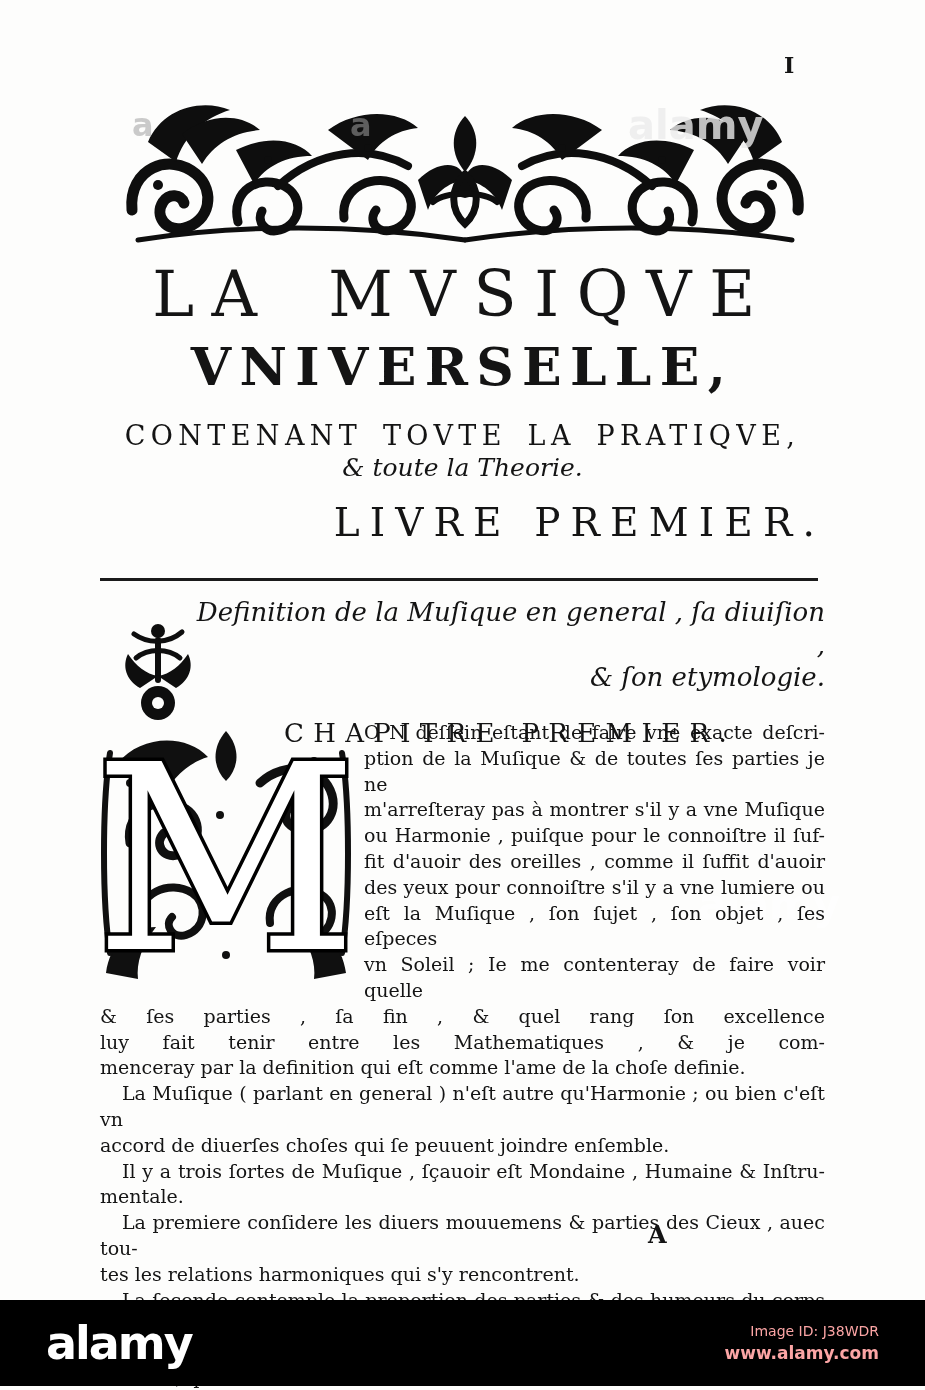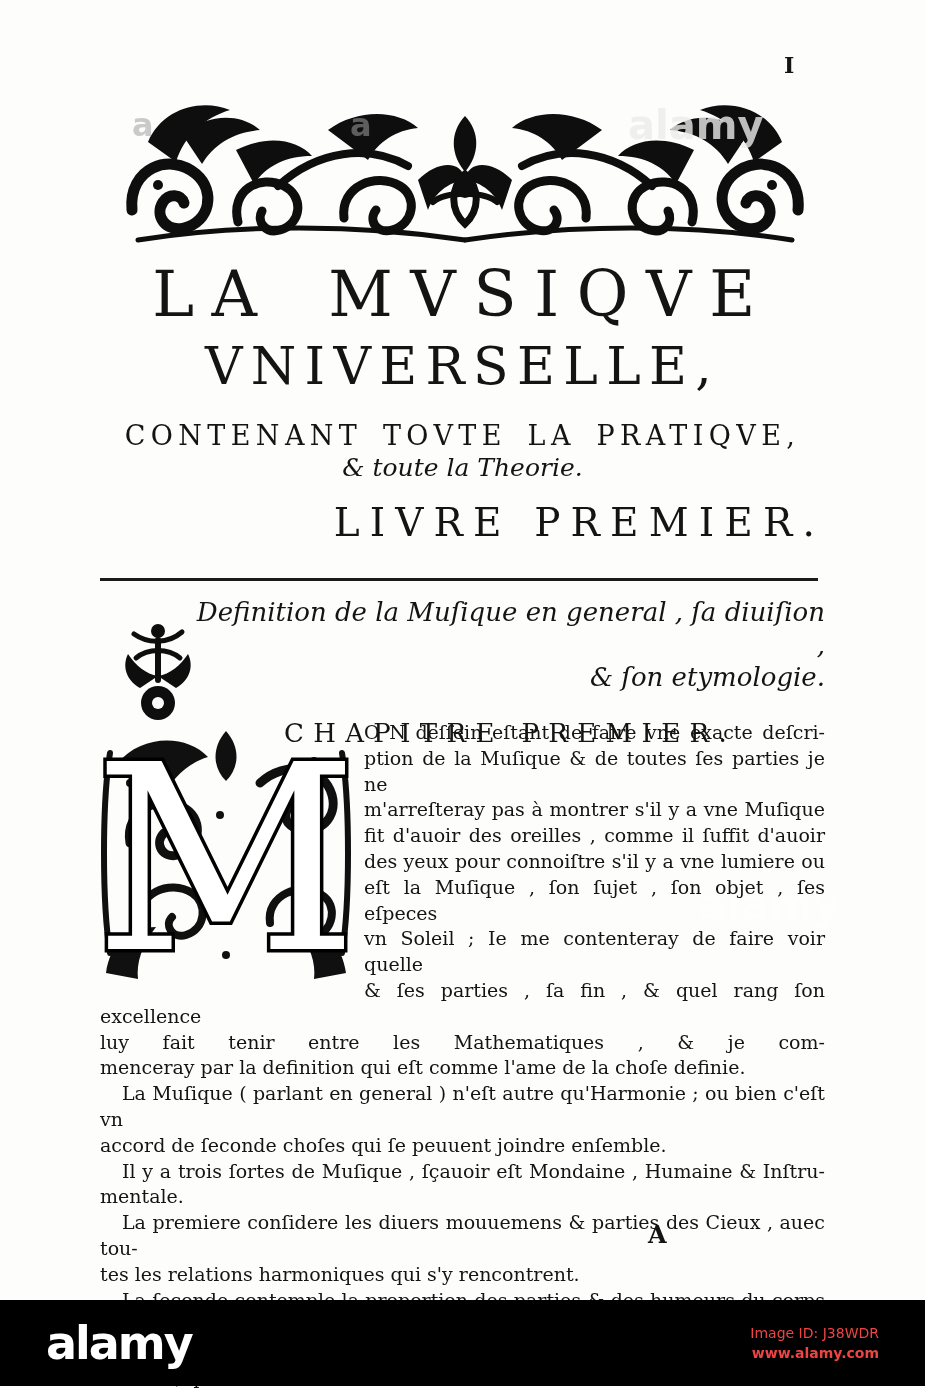--- a/index.html
+++ b/index.html
@@ -3,21 +3,21 @@
 <meta charset="utf-8">
 <style>
   html,body{margin:0;padding:0;}
   .page{position:relative;width:925px;height:1390px;background:#fdfdfc;overflow:hidden;
         font-family:"DejaVu Serif", serif;color:#141414;}
   .pagenum{position:absolute;left:784px;top:52px;font-size:22px;font-weight:bold;letter-spacing:1px;}
   .headpiece{position:absolute;left:118px;top:90px;width:694px;height:162px;}
   .t1{position:absolute;left:100px;top:258px;width:725px;text-align:center;font-size:63px;
       letter-spacing:0.28em;word-spacing:0.25em;white-space:nowrap;}
   .t2{position:absolute;left:100px;top:336px;width:725px;text-align:center;font-size:52px;
-      letter-spacing:0.16em;white-space:nowrap;}
+      letter-spacing:0.16em;white-space:nowrap;font-weight:bold;}
   .s1{position:absolute;left:100px;top:420px;width:725px;text-align:center;font-size:27px;
       letter-spacing:0.2em;word-spacing:0.25em;white-space:nowrap;}
   .s2{position:absolute;left:100px;top:453px;width:725px;text-align:center;font-size:25px;font-style:italic;}
   .book{position:absolute;left:100px;top:500px;width:725px;text-align:right;font-size:39px;
       letter-spacing:0.26em;white-space:nowrap;}
   .rule{position:absolute;left:100px;top:578px;width:718px;height:3px;background:#1b1b1b;}
   .chapwrap{position:absolute;left:100px;top:596px;width:725px;}
   .margin-orn{position:absolute;left:16px;top:22px;width:84px;height:106px;}
   .ch1,.ch2{padding-left:95px;text-align:right;font-style:italic;font-size:26px;line-height:1.25;}
   .chT{padding-left:95px;text-align:center;font-size:26px;letter-spacing:0.36em;margin-top:24px;white-space:nowrap;}
@@ -29,23 +29,23 @@
   .sig{position:absolute;left:648px;top:1220px;font-size:24px;font-weight:bold;}
   .wm{position:absolute;font-family:"DejaVu Sans", sans-serif;font-weight:bold;pointer-events:none;}
   .wm-a1{left:132px;top:106px;font-size:32px;color:rgba(160,160,160,0.55);}
   .wm-a2{left:350px;top:106px;font-size:32px;color:rgba(160,160,160,0.55);}
   .wm-top{left:628px;top:102px;font-size:40px;color:rgba(235,235,235,0.8);}
   .wm-mid{left:698px;top:880px;font-size:42px;color:rgba(255,255,255,0.62);}
   .footer{position:absolute;left:0;top:1300px;width:925px;height:86px;background:#000;
       display:flex;align-items:center;justify-content:space-between;box-sizing:border-box;
       padding:0 46px;font-family:"DejaVu Sans", sans-serif;}
   .logo{color:#fff;font-size:46px;font-weight:bold;letter-spacing:-2px;line-height:1;}
-  .meta{text-align:right;color:#ef4444;}
+  .meta{text-align:right;color:#fca5a5;}
   .meta .id{font-size:14px;margin-bottom:4px;}
-  .meta .url{font-size:14px;font-weight:bold;}
+  .meta .url{font-size:17px;font-weight:bold;}
 </style>
 </head>
 <body>
 
 <div class="page">
 
   <div class="pagenum">I</div>
 
   <svg class="headpiece" viewBox="0 0 694 162" xmlns="http://www.w3.org/2000/svg">
     <g id="hp-left" stroke="#0e0e0e" fill="none" stroke-linecap="round">
@@ -119,29 +119,30 @@
         <circle cx="30" cy="60" r="4" fill="#101010" stroke="none"></circle>
         <circle cx="120" cy="92" r="4" fill="#101010" stroke="none"></circle>
         <circle cx="214" cy="38" r="4" fill="#101010" stroke="none"></circle>
         <circle cx="126" cy="232" r="4" fill="#101010" stroke="none"></circle>
       </g>
       <text x="126" y="226" text-anchor="middle" font-family="DejaVu Serif, serif" font-size="258" fill="#ffffff" stroke="#000000" stroke-width="7" paint-order="stroke">M</text>
     </svg>
     <div class="line">O N deſſein eſtant de faire vne exacte deſcri-</div>
     <div class="line">ption de la Muſique &amp; de toutes ſes parties je ne</div>
     <div class="line">m'arreſteray pas à montrer s'il y a vne Muſique</div>
+    <div class="line">ou Harmonie , puiſque pour le connoiſtre il ſuf-</div>
     <div class="line">fit d'auoir des oreilles , comme il ſuffit d'auoir</div>
     <div class="line">des yeux pour connoiſtre s'il y a vne lumiere ou</div>
     <div class="line">eſt la Muſique , ſon ſujet , ſon objet , ſes eſpeces</div>
     <div class="line">vn Soleil ; Ie me contenteray de faire voir quelle</div>
     <div class="line">&amp; ſes parties , ſa fin , &amp; quel rang ſon excellence</div>
     <div class="line">luy fait tenir entre les Mathematiques , &amp; je com-</div>
     <div class="end">menceray par la definition qui eſt comme l'ame de la choſe definie.</div>
     <div class="line ind">La Muſique ( parlant en general ) n'eſt autre qu'Harmonie ; ou bien c'eſt vn</div>
-    <div class="end">accord de ſeconde choſes qui ſe peuuent joindre enſemble.</div>
+    <div class="end">accord de diuerſes choſes qui ſe peuuent joindre enſemble.</div>
     <div class="line ind">Il y a trois ſortes de Muſique , ſçauoir eſt Mondaine , Humaine &amp; Inſtru-</div>
     <div class="end">mentale.</div>
     <div class="line ind">La premiere conſidere les diuers mouuemens &amp; parties des Cieux , auec tou-</div>
     <div class="end">tes les relations harmoniques qui s'y rencontrent.</div>
     <div class="line ind">La ſeconde contemple la proportion des parties &amp; des humeurs du corps hu-</div>
     <div class="line">main , &amp; les harmonies de l'Ame , tant à raiſon de ſes facultez , paſſions &amp;</div>
     <div class="end">actions , que de ſes vertus.</div>
   </div>
 
   <div class="sig">A</div>

